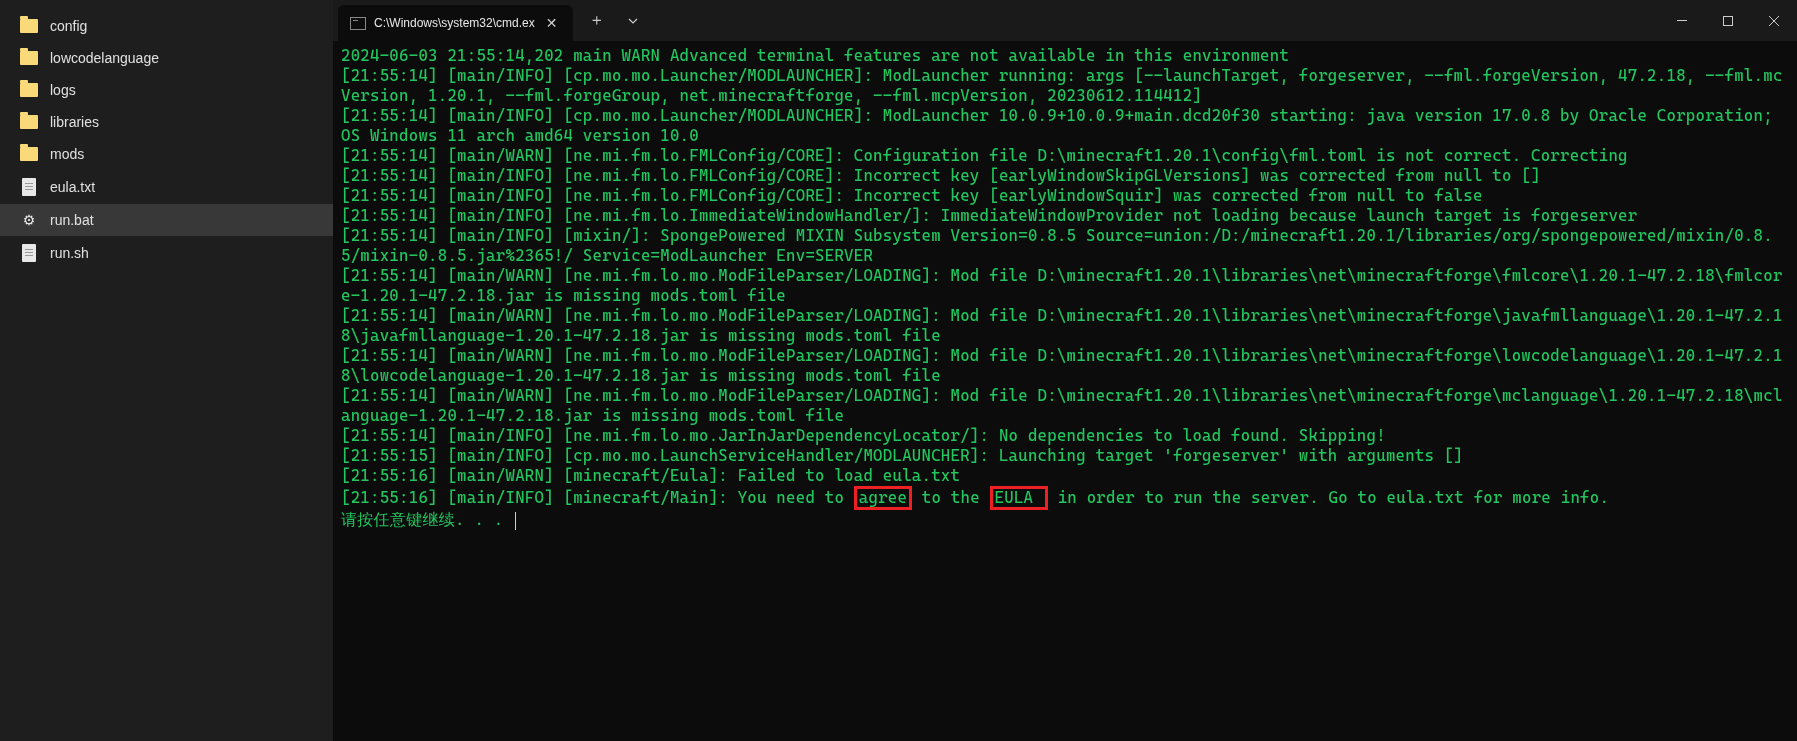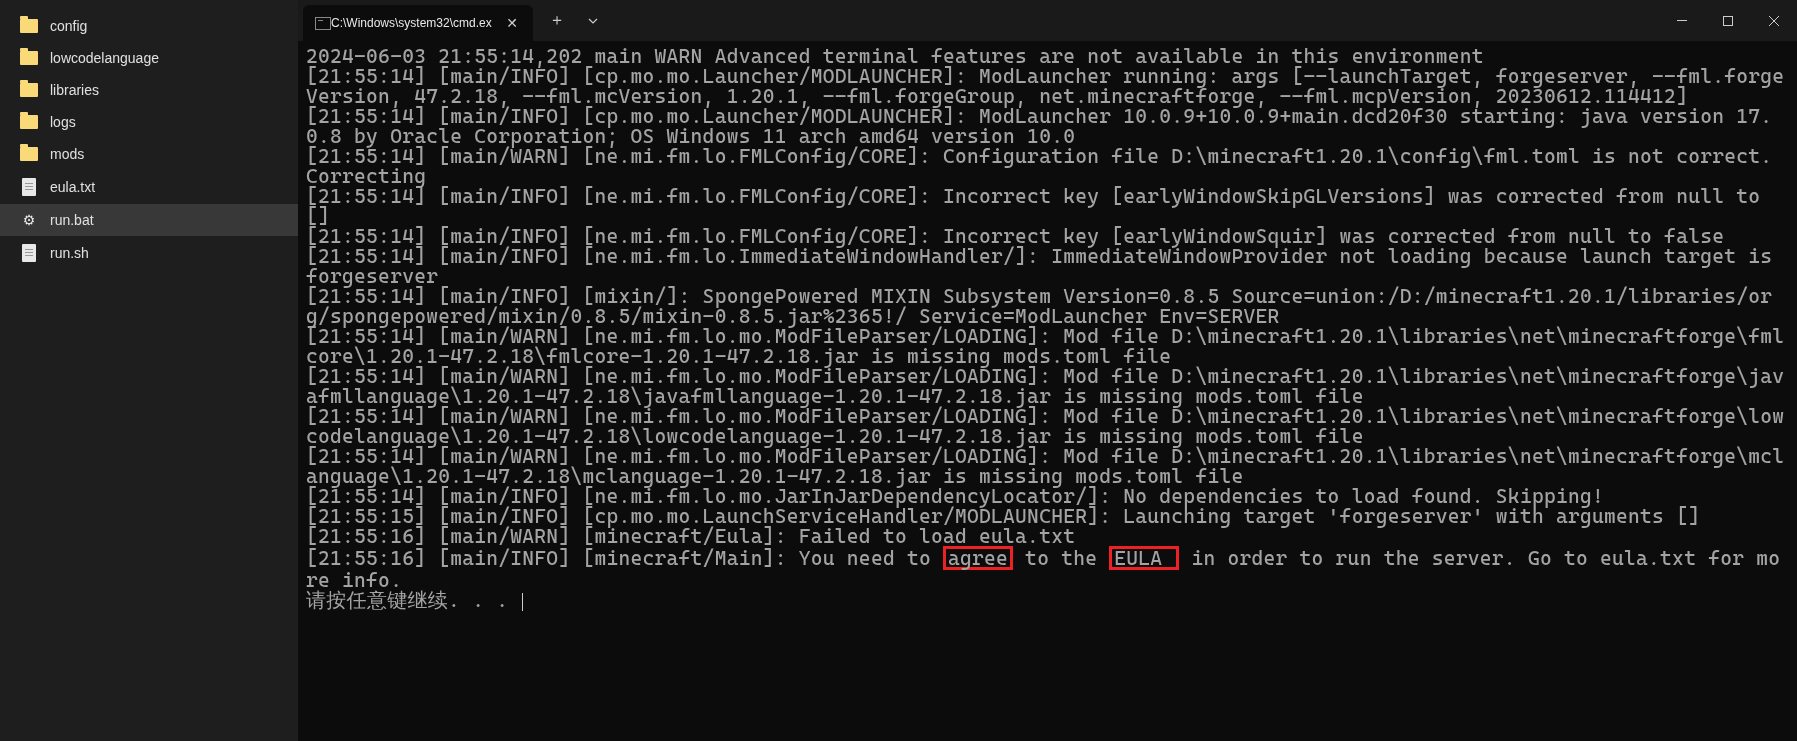--- a/index.html
+++ b/index.html
@@ -7,21 +7,21 @@
   background: #1e1e1e;
   color: #cccccc;
   font-family: "Segoe UI", sans-serif;
   font-size: 13px;
   width: 1797px;
   height: 741px;
   display: flex;
   overflow: hidden;
 }
 .sidebar {
-  width: 298px;
+  width: 333px;
   background: #1e1e1e;
   padding-top: 10px;
   flex-shrink: 0;
 }
 .file-item {
   display: flex;
   align-items: center;
   padding: 8px 20px;
   cursor: pointer;
   color: #e0e0e0;
@@ -95,20 +95,21 @@
   align-items: stretch;
   border-bottom: 1px solid #0c0c0c;
 }
 .tab {
   display: flex;
   align-items: center;
   padding: 0 12px;
   background: #0c0c0c;
   color: #e8e8e8;
   font-size: 12px;
+  gap: 8px;
   min-width: 230px;
   border-top-left-radius: 6px;
   border-top-right-radius: 6px;
   margin-top: 5px;
   margin-left: 5px;
 }
 .tab-icon {
   width: 16px;
   height: 13px;
   background: #0c0c0c;
@@ -162,23 +163,23 @@
   display: flex;
   align-items: center;
   justify-content: center;
   cursor: pointer;
   color: #ccc;
 }
 .terminal-content {
   flex: 1;
   padding: 4px 8px;
   font-family: "Cascadia Mono", "Consolas", monospace;
-  font-size: 20px;
+  font-size: 16px;
   line-height: 20px;
-  color: #a3a3a3;
+  color: #22c55e;
   white-space: pre-wrap;
   word-break: break-all;
   overflow: hidden;
   letter-spacing: 0.3px;
   border-radius: 6px;
 }
 .highlight-box {
   border: 3px solid #ed2024;
   padding: 0 2px;
   display: inline-block;
@@ -200,25 +201,25 @@
   <div class="file-item">
     <span class="folder-icon"></span>
     <span>config</span>
   </div>
   <div class="file-item">
     <span class="folder-icon"></span>
     <span>lowcodelanguage</span>
   </div>
   <div class="file-item">
     <span class="folder-icon"></span>
+    <span>logs</span>
+  </div>
+  <div class="file-item">
+    <span class="folder-icon"></span>
     <span>libraries</span>
-  </div>
-  <div class="file-item">
-    <span class="folder-icon"></span>
-    <span>logs</span>
   </div>
   <div class="file-item">
     <span class="folder-icon"></span>
     <span>mods</span>
   </div>
   <div class="file-item">
     <span class="file-icon"></span>
     <span>eula.txt</span>
   </div>
   <div class="file-item selected">

